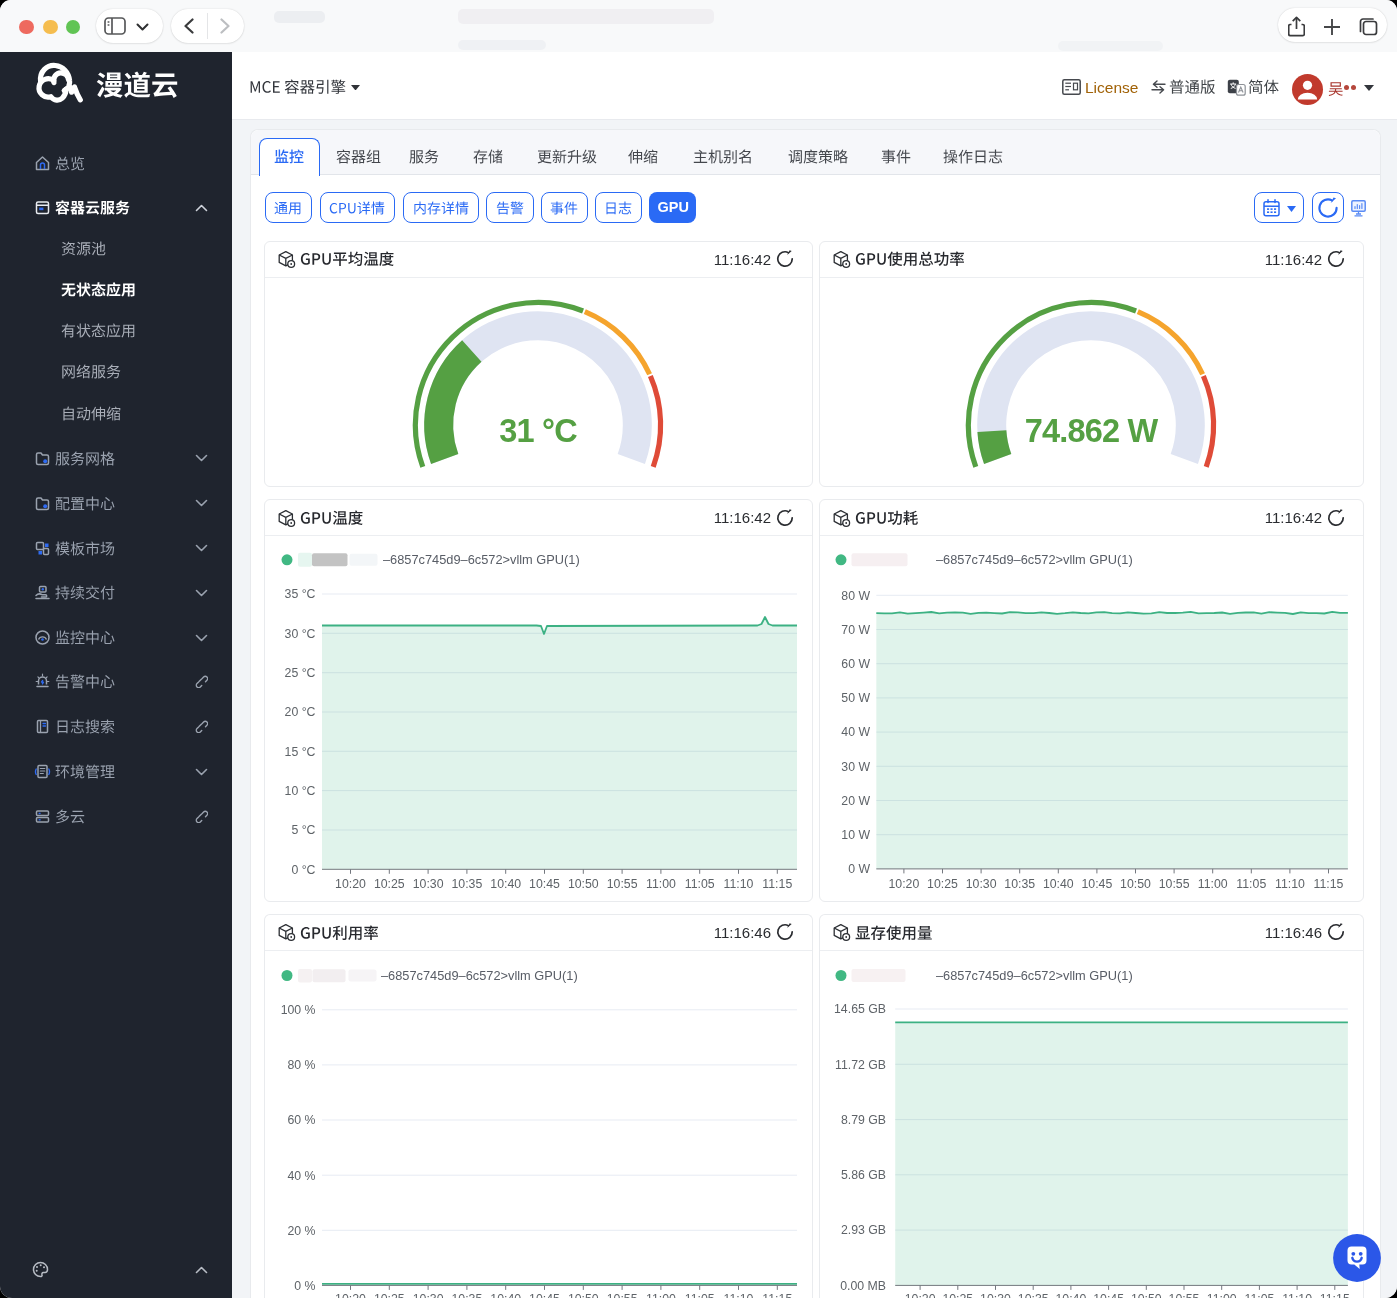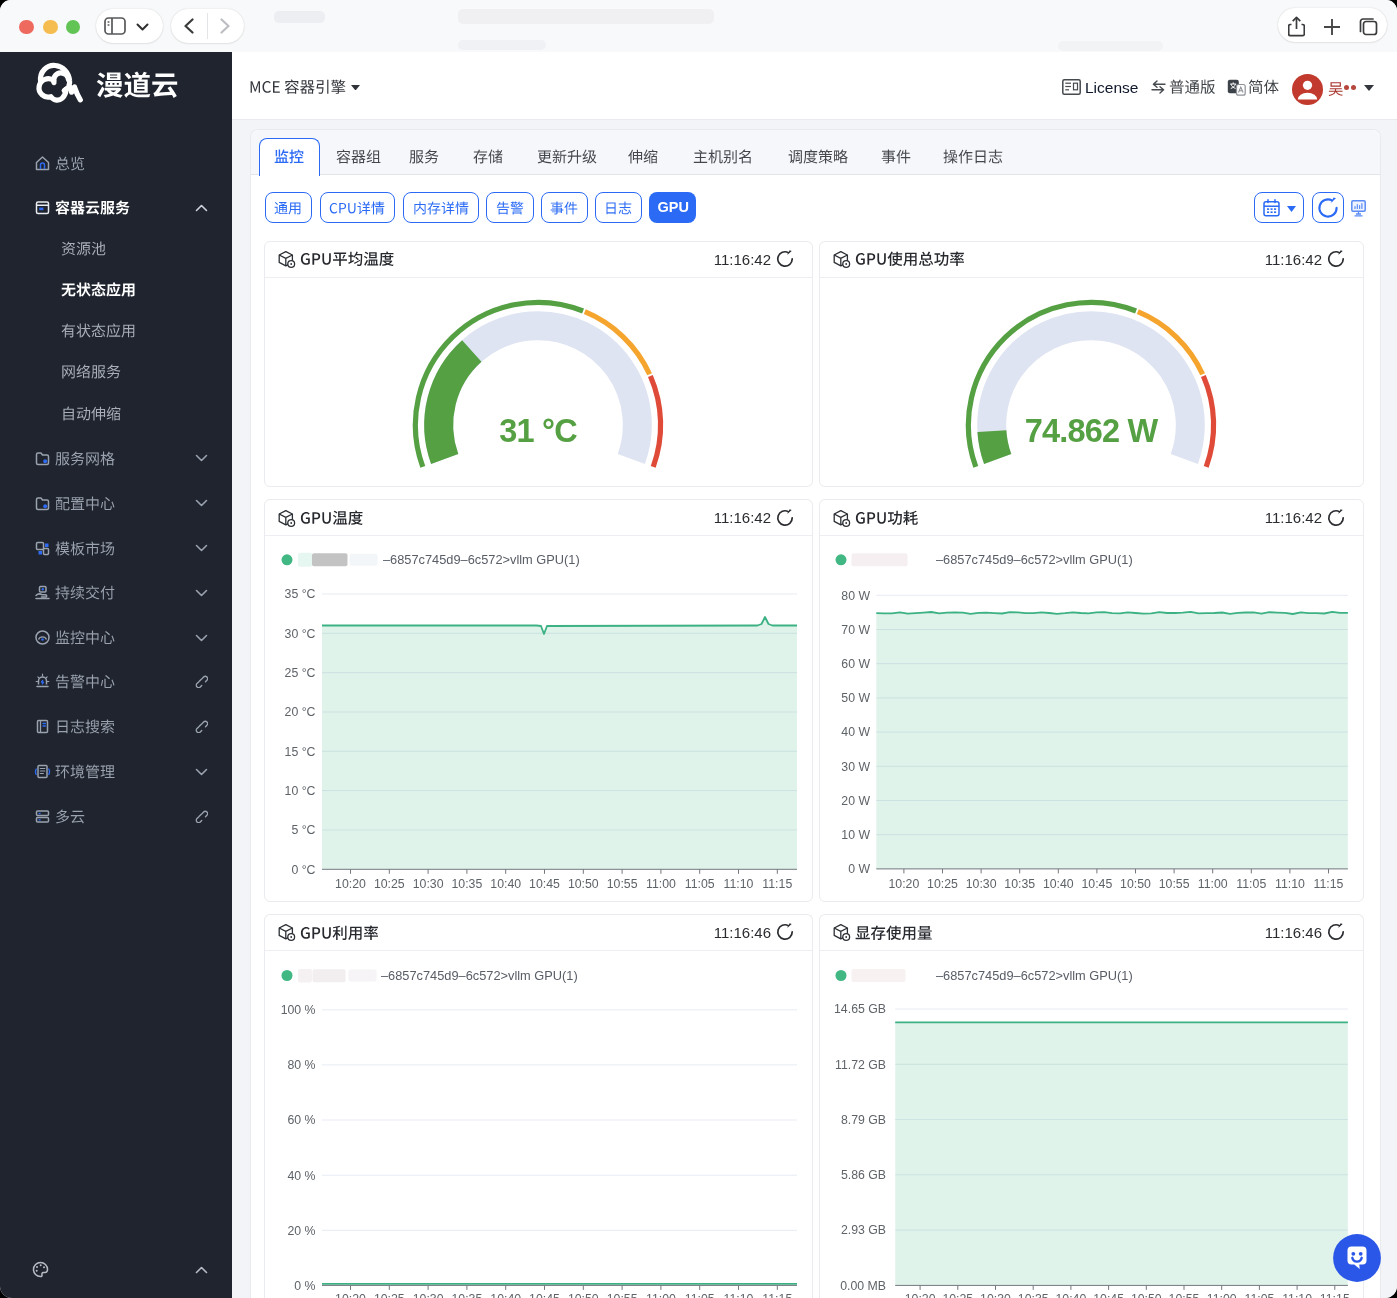--- a/index.html
+++ b/index.html
@@ -211,21 +211,21 @@
 <svg class="abs" style="left:351px;top:84.5px" width="9" height="5.5" viewBox="0 0 9 5.5">
       <path d="M0 0 h9 l-4.5 5.5 Z" fill="#303338"></path>
     </svg>
 <svg class="abs" style="left:1062px;top:79px" width="19" height="16" viewBox="0 0 19 16">
 <rect x="0.8" y="0.8" width="17.4" height="14.4" rx="1.5" fill="none" stroke="#46494e" stroke-width="1.5"></rect>
 <line x1="3.3" y1="4.2" x2="9" y2="4.2" stroke="#46494e" stroke-width="1.2"></line>
 <line x1="3.3" y1="7.5" x2="9" y2="7.5" stroke="#46494e" stroke-width="1.2"></line>
 <line x1="3.3" y1="10.8" x2="7" y2="10.8" stroke="#46494e" stroke-width="1.2"></line>
 <rect x="11.5" y="4.2" width="4" height="6.6" fill="none" stroke="#46494e" stroke-width="1.2"></rect>
     </svg>
-<div class="txt" style="left:1085.0px;top:79.8px;font-size:15.5px;color:#0f172a;font-weight:normal;">License</div>
+<div class="txt" style="left:1085.0px;top:79.8px;font-size:15.5px;color:#a16207;font-weight:normal;">License</div>
 <svg class="abs" style="left:1151px;top:80px" width="15" height="14" viewBox="0 0 15 14">
 <path d="M14 4.2 H3.2 M6 1 L2.4 4.2 L6 7.2" fill="none" stroke="#46494e" stroke-width="1.4" stroke-linecap="round" stroke-linejoin="round"></path>
 <path d="M1 9.8 H11.8 M9 6.8 L12.6 9.8 L9 13" fill="none" stroke="#46494e" stroke-width="1.4" stroke-linecap="round" stroke-linejoin="round"></path>
     </svg>
 <svg style="position:absolute;left:1169.0px;top:79.2px;" width="46.5" height="15.5" viewBox="0 -13.64 46.5 15.5">
       <path d="M2.4 -9.6C2.9 -8.9 3.4 -7.9 3.6 -7.3L4.6 -7.7C4.4 -8.3 3.9 -9.3 3.3 -10.0ZM12.0 -10.0C11.7 -9.3 11.2 -8.2 10.8 -7.6L11.7 -7.3C12.1 -7.9 12.6 -8.8 13.1 -9.7ZM10.7 -13.1C10.5 -12.5 10.0 -11.7 9.6 -11.1H5.1L5.8 -11.4C5.5 -11.9 5.1 -12.6 4.6 -13.1L3.6 -12.6C4.0 -12.2 4.4 -11.6 4.6 -11.1H1.7V-10.2H5.6V-7.1H0.8V-6.1H14.7V-7.1H9.8V-10.2H14.0V-11.1H10.9C11.2 -11.6 11.5 -12.2 11.9 -12.7ZM6.7 -10.2H8.7V-7.1H6.7ZM4.1 -1.8H11.5V-0.2H4.1ZM4.1 -2.7V-4.2H11.5V-2.7ZM2.9 -5.2V1.2H4.1V0.7H11.5V1.2H12.7V-5.2Z M16.5 -11.7C17.4 -10.9 18.6 -9.8 19.1 -9.1L20.0 -9.8C19.4 -10.6 18.2 -11.6 17.3 -12.4ZM19.5 -7.2H16.2V-6.1H18.4V-1.7C17.7 -1.4 16.9 -0.7 16.1 0.1L16.8 1.1C17.6 0.0 18.4 -0.9 18.9 -0.9C19.3 -0.9 19.8 -0.3 20.4 0.0C21.5 0.7 22.8 0.9 24.7 0.9C26.4 0.9 29.1 0.8 30.2 0.7C30.2 0.4 30.4 -0.1 30.5 -0.4C28.9 -0.2 26.6 -0.1 24.7 -0.1C23.0 -0.1 21.7 -0.2 20.7 -0.9C20.1 -1.2 19.8 -1.5 19.5 -1.7ZM21.1 -12.4V-11.5H27.7C27.1 -11.1 26.3 -10.6 25.5 -10.2C24.7 -10.5 23.9 -10.9 23.2 -11.1L22.5 -10.4C23.5 -10.1 24.6 -9.6 25.5 -9.1H21.1V-1.1H22.2V-3.7H24.8V-1.2H25.9V-3.7H28.6V-2.3C28.6 -2.1 28.5 -2.0 28.3 -2.0C28.1 -2.0 27.5 -2.0 26.8 -2.0C26.9 -1.8 27.0 -1.4 27.1 -1.1C28.1 -1.1 28.8 -1.1 29.2 -1.2C29.6 -1.4 29.7 -1.7 29.7 -2.3V-9.1H27.7C27.4 -9.3 27.0 -9.5 26.5 -9.7C27.7 -10.3 28.9 -11.1 29.7 -12.0L29.0 -12.5L28.8 -12.4ZM28.6 -8.2V-6.9H25.9V-8.2ZM22.2 -6.0H24.8V-4.6H22.2ZM22.2 -6.9V-8.2H24.8V-6.9ZM28.6 -6.0V-4.6H25.9V-6.0Z M32.6 -12.7V-6.5C32.6 -4.2 32.5 -1.4 31.5 0.6C31.7 0.7 32.1 1.1 32.3 1.3C33.2 -0.3 33.5 -2.3 33.7 -4.4H35.8V1.2H36.9V-5.4H33.7L33.7 -6.6V-7.7H37.8V-8.7H36.4V-13.1H35.4V-8.7H33.7V-12.7ZM44.2 -7.4C43.9 -5.7 43.3 -4.2 42.5 -2.9C41.8 -4.2 41.2 -5.8 40.9 -7.4ZM38.5 -12.0V-6.6C38.5 -4.3 38.3 -1.4 37.2 0.7C37.4 0.8 37.9 1.1 38.1 1.3C39.4 -0.9 39.6 -4.0 39.6 -6.6V-7.4H39.9C40.3 -5.3 41.0 -3.5 41.9 -2.0C41.0 -0.9 40.0 -0.2 39.0 0.3C39.2 0.5 39.5 1.0 39.7 1.3C40.7 0.7 41.7 -0.0 42.5 -1.0C43.2 -0.0 44.1 0.7 45.1 1.3C45.3 1.0 45.7 0.6 45.9 0.3C44.8 -0.2 43.9 -0.9 43.2 -1.9C44.3 -3.5 45.1 -5.7 45.4 -8.4L44.7 -8.5L44.6 -8.5H39.6V-11.0C41.7 -11.2 44.0 -11.5 45.7 -11.9L45.0 -12.9C43.4 -12.5 40.8 -12.2 38.5 -12.0Z" fill="#3f4347"></path>
     </svg>
 <svg class="abs" style="left:1227px;top:78.5px" width="19" height="17" viewBox="0 0 19 17">
 <rect x="0.8" y="0.8" width="11" height="13.5" rx="2" fill="#3d4148"></rect>
 <path d="M3.2 5 h6 M6.2 3.4 v1.6 M4 5 c0.4 2.2 2.6 4 4.6 4.4 M8.4 5 c-0.4 2.2 -2.6 4 -4.6 4.4" stroke="#fff" stroke-width="1" fill="none"></path>

